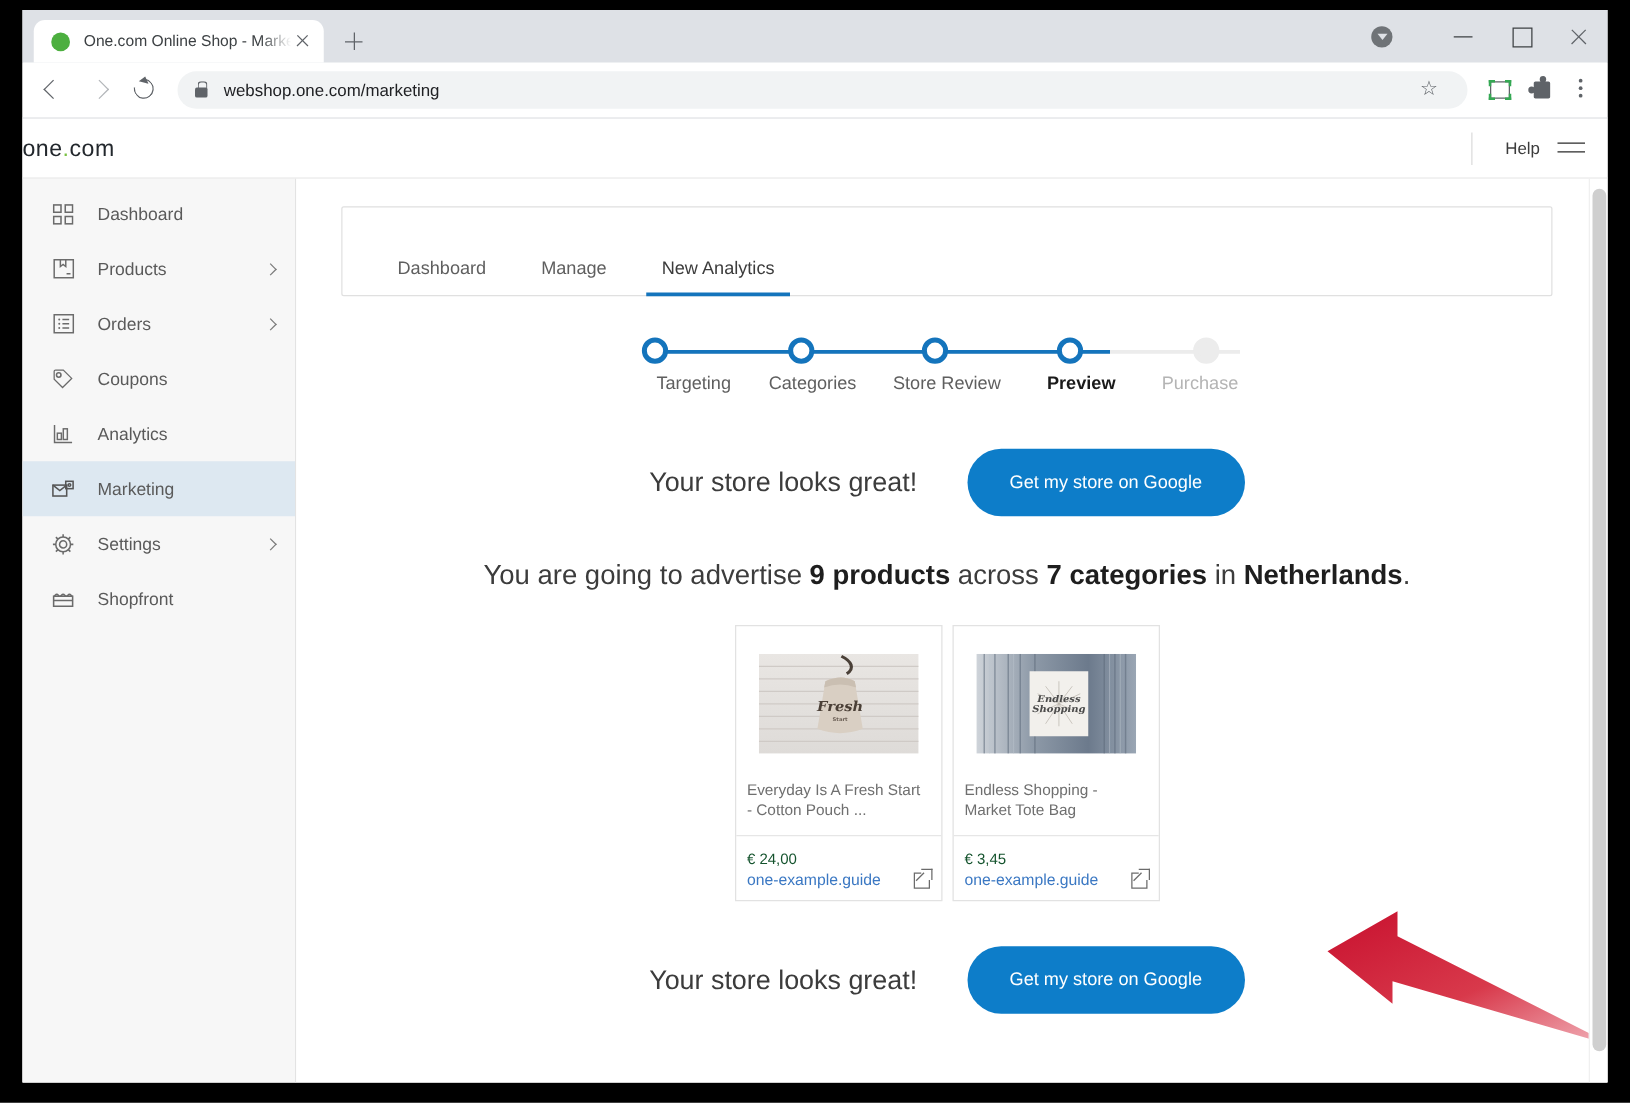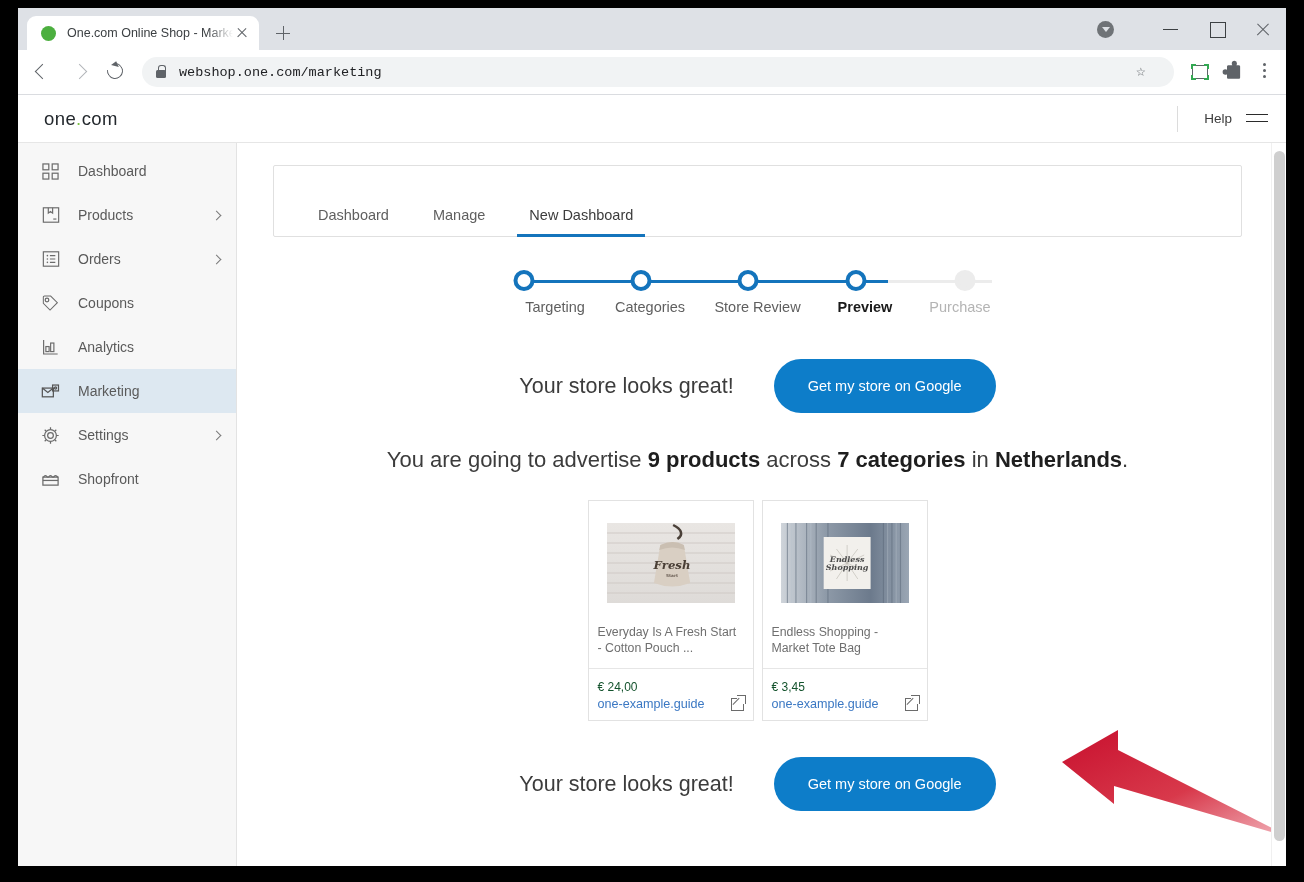--- a/index.html
+++ b/index.html
@@ -83,21 +83,20 @@
     content: ""; position: absolute; left: 15px; top: 21px;
     width: 16px; height: 1.3px; background: #5f6368;
   }
   .wb-close:before { transform: rotate(45deg); }
   .wb-close:after  { transform: rotate(-45deg); }
 
   .toolbar {
     height: 45px; background: #fff;
     display: flex; align-items: center; padding: 0 7px;
     border-bottom: 1px solid #dadce0;
-    font-family: Liberation Mono, monospace;
   }
   .navbtn { width: 36px; height: 36px; position: relative; flex: 0 0 auto; }
   .ic-back, .ic-fwd {
     position: absolute; left: 12px; top: 12px;
     width: 11px; height: 11px;
     border-left: 1.7px solid #5f6368; border-bottom: 1.7px solid #5f6368;
   }
   .ic-back { transform: rotate(45deg); }
   .ic-fwd  { transform: rotate(-135deg); left: 13px; border-color: #b2b5b9; }
   .ic-reload {
@@ -142,21 +141,21 @@
   .dots i {
     display: block; width: 3.4px; height: 3.4px; border-radius: 50%;
     background: #5f6368; margin-bottom: 2.6px;
   }
 
   
   .viewport { flex: 1 1 auto; background: #fff; display: flex; flex-direction: column; position: relative; overflow: hidden; }
 
   .appheader {
     height: 48px; background: #fff; border-bottom: 1px solid #e6e6e6;
-    display: flex; align-items: center; padding: 0 18px 0 26px; flex: 0 0 auto;
+    display: flex; align-items: center; padding: 0 18px 0 0; flex: 0 0 auto;
   }
   .logo { font-size: 18.5px; color: #23282d; letter-spacing: .4px; font-weight: 400; }
   .logo .dot { color: #7ac143; }
   .hdr-right { margin-left: auto; display: flex; align-items: center; height: 26px; }
   .hdr-sep { width: 1px; height: 26px; background: #dcdcdc; margin-right: 26px; }
   .help { font-size: 13.5px; color: #3c3c3c; font-weight: 400; margin-right: 14px; }
   .burger { width: 22px; height: 14px; position: relative; }
   .burger i { position: absolute; left: 0; width: 22px; height: 1.8px; background: #2b2b2b; }
   .burger i:nth-child(1) { top: 2px; }
   .burger i:nth-child(2) { top: 9px; }
@@ -467,21 +466,21 @@
           <span class="nav-label">Shopfront</span>
         </div>
       </nav>
 
       <main class="main">
         <div class="main-inner">
 
           <div class="tabs-panel">
             <span class="tab-item">Dashboard</span>
             <span class="tab-item">Manage</span>
-            <span class="tab-item active">New Dashboard</span>
+            <span class="tab-item active">New Analytics</span>
           </div>
 
           <div class="stepper">
             <div class="steps-track">
               <span class="track-line"></span>
               <span class="track-fill" style="width:364px"></span>
               <span class="dot-o" style="left:11px"></span>
               <span class="dot-o" style="left:128px"></span>
               <span class="dot-o" style="left:235px"></span>
               <span class="dot-o" style="left:343px"></span>

